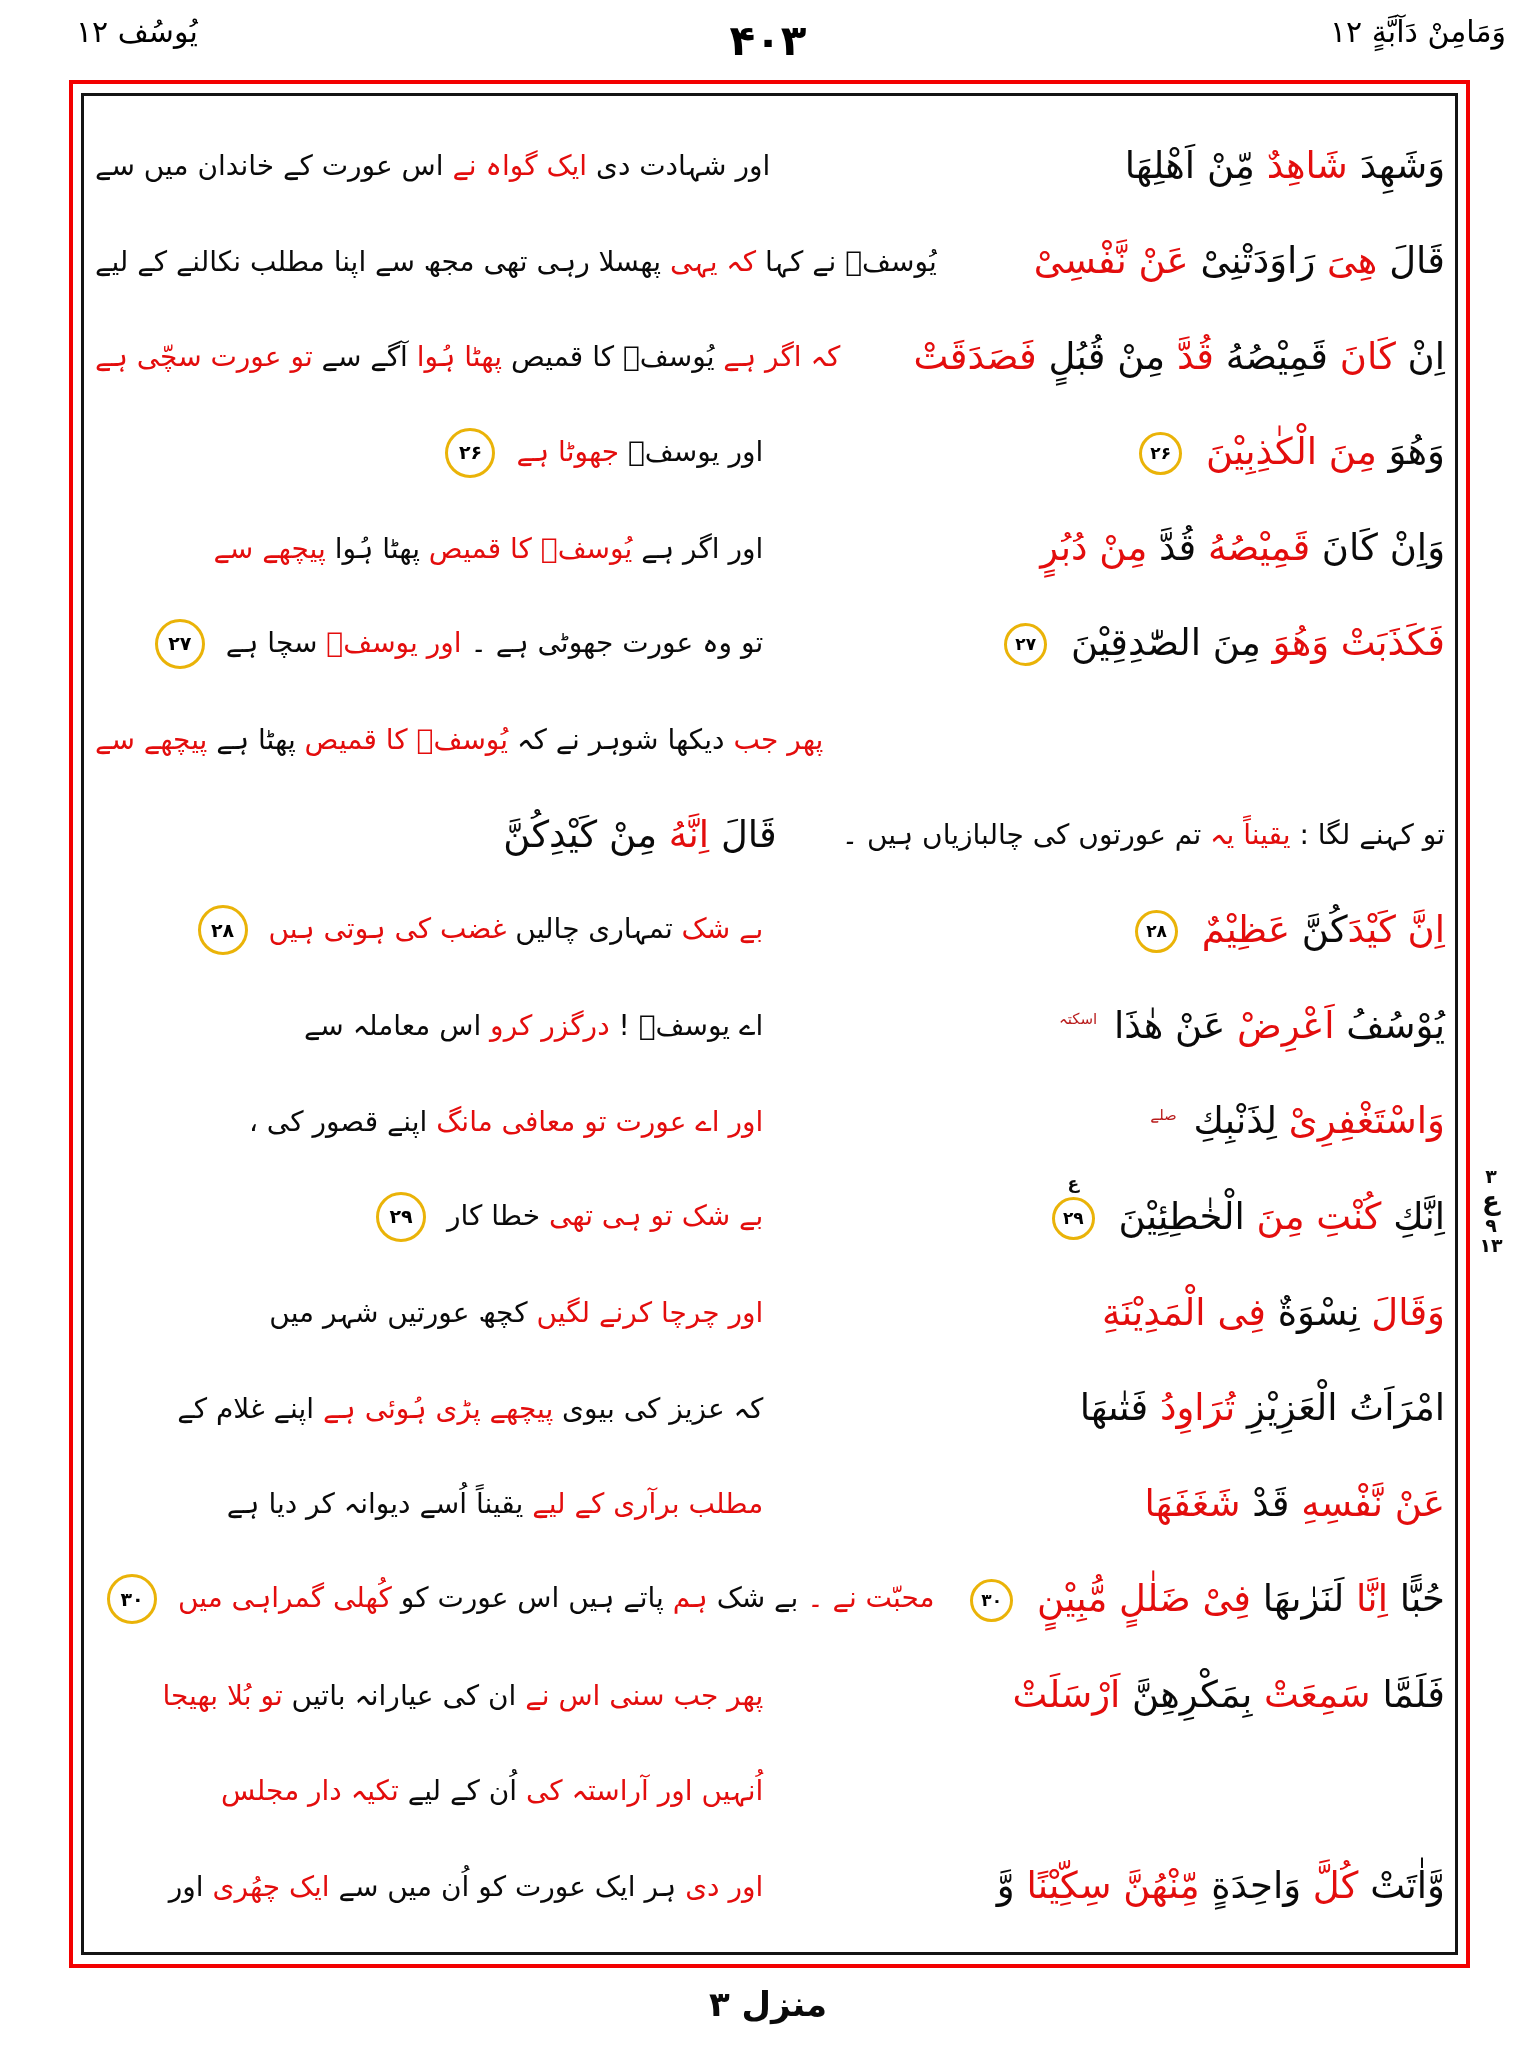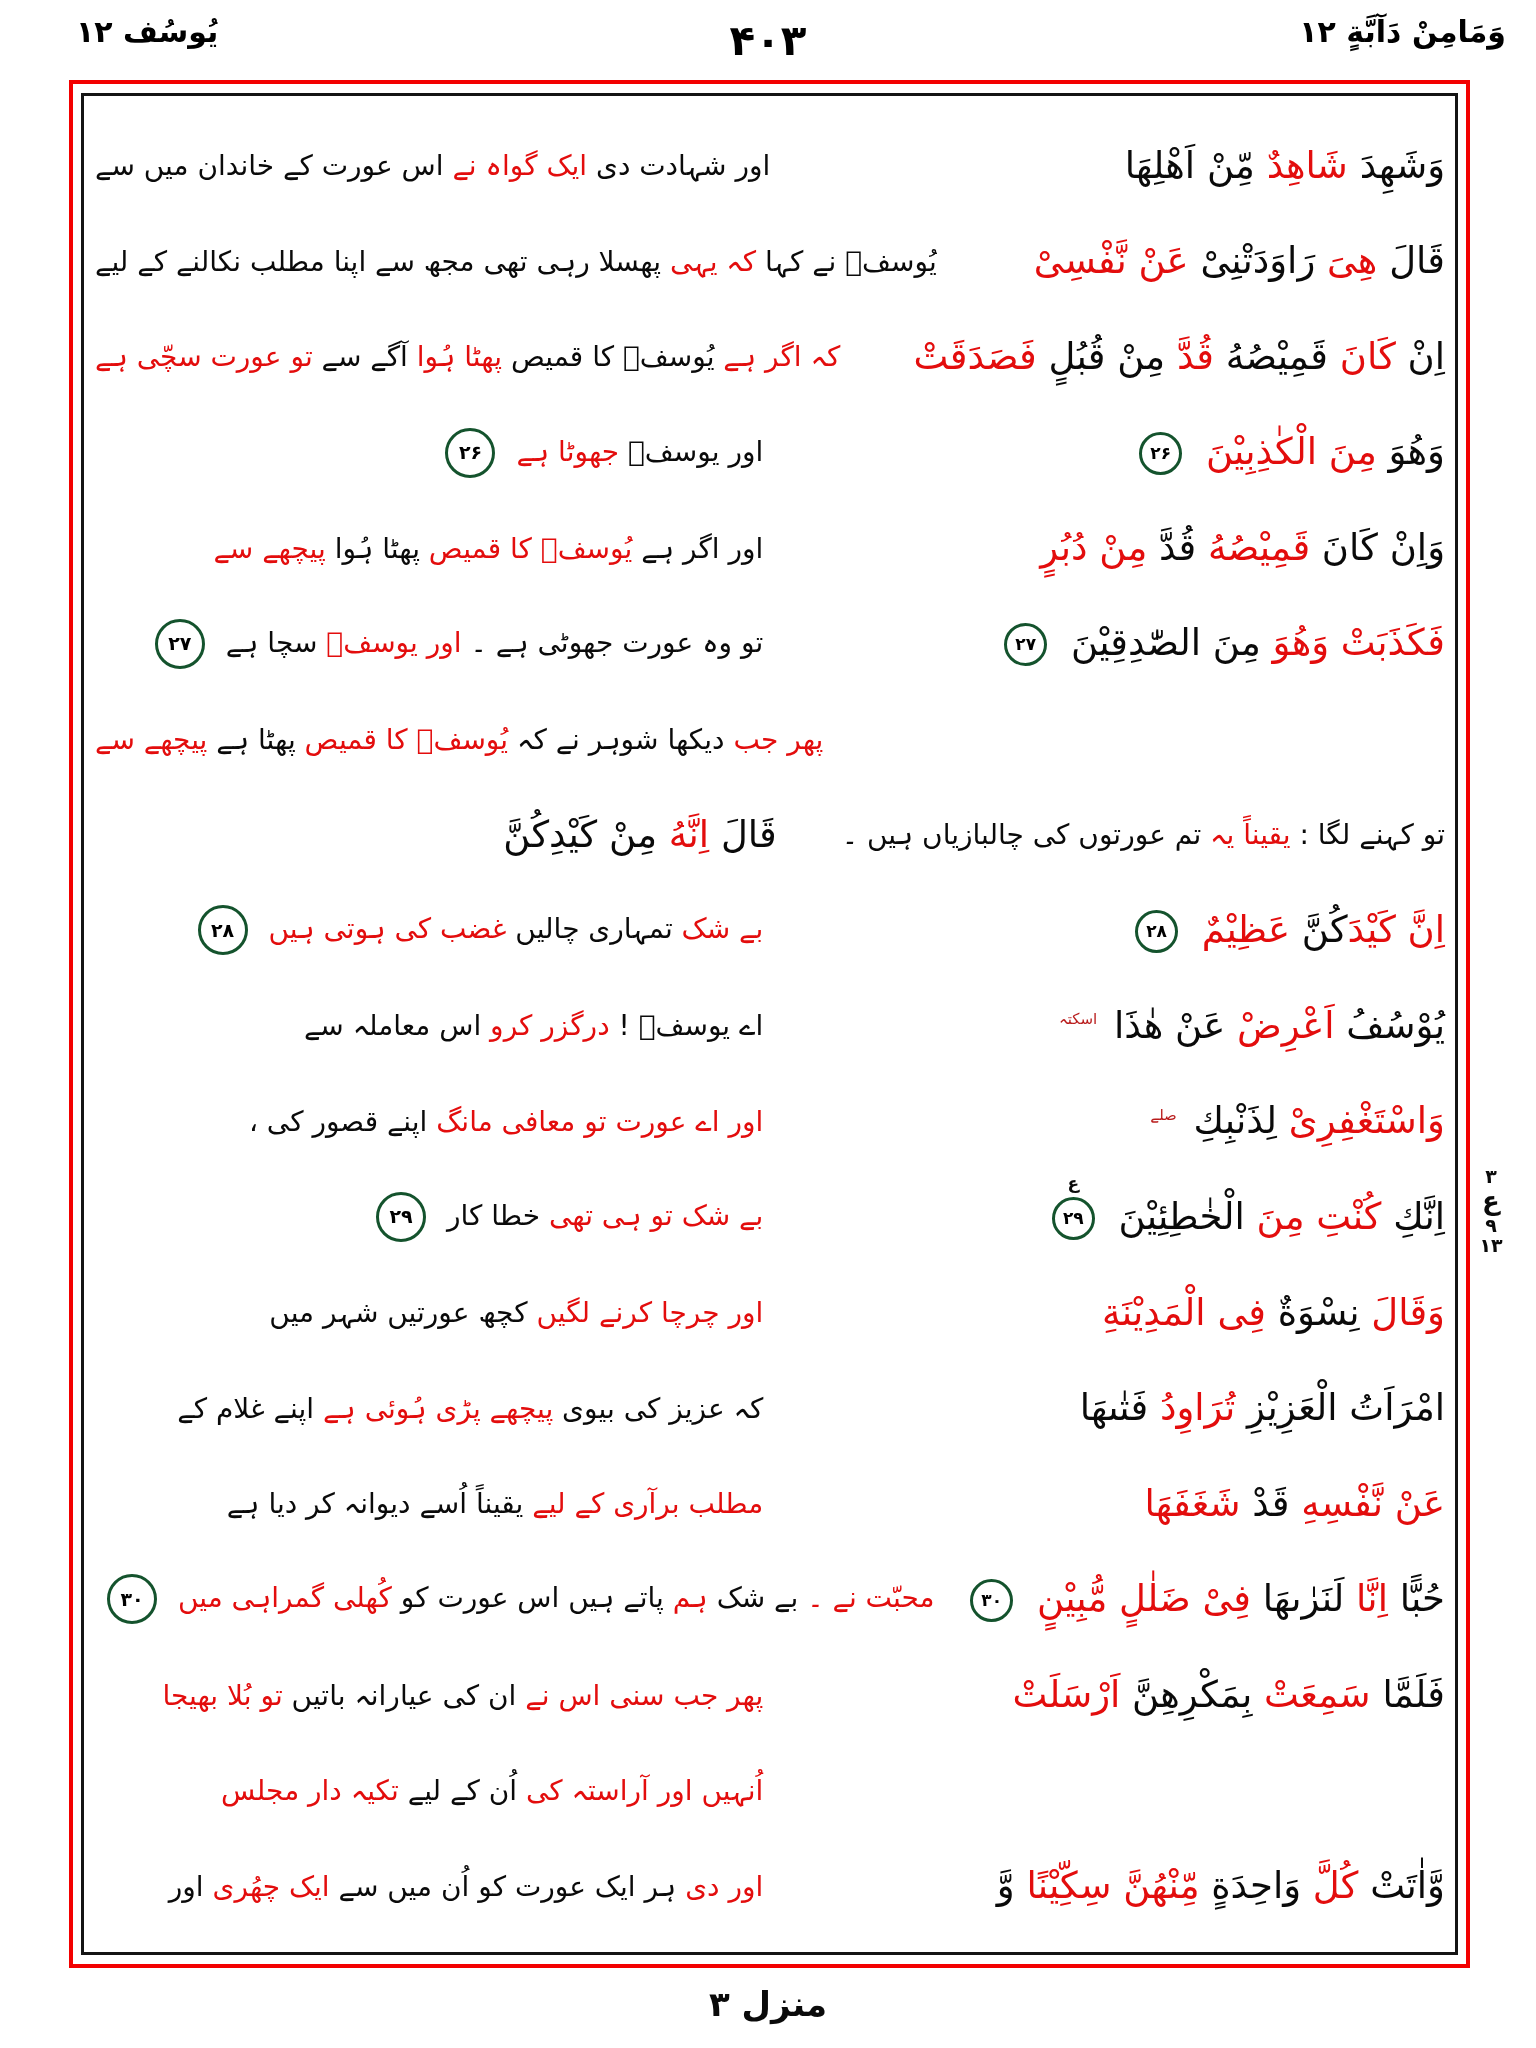--- a/index.html
+++ b/index.html
@@ -1,39 +1,39 @@
 <!DOCTYPE html>
 <html lang="ur" dir="rtl"><head>
 <meta charset="utf-8">
 <style>
   html,body{margin:0;padding:0;background:#ffffff;}
   .page{
     position:relative;width:1536px;height:2048px;background:#ffffff;
     font-family:"DejaVu Sans",sans-serif;color:#000;overflow:hidden;direction:rtl;
   }
   
-  .hdr-item{position:absolute;top:14px;font-size:30px;font-weight:bold;white-space:nowrap;direction:rtl;}
+  .hdr-item{position:absolute;top:14px;font-size:30px;font-weight:normal;white-space:nowrap;direction:rtl;}
   .hdr-right{right:30px;}
   .hdr-left{left:76px;}
   .hdr-center{left:50%;transform:translateX(-50%);top:16px;font-size:42px;font-weight:bold;}
   
   .frame-red{position:absolute;left:69px;top:80px;right:66px;bottom:80px;border:4px solid #f30000;}
   .frame-black{position:absolute;left:81px;top:93px;right:78px;bottom:93px;border:3px solid #141414;}
   
   .content{position:absolute;left:95px;top:118px;width:1350px;height:1816px;
     display:flex;flex-direction:column;}
   .row{flex:1;display:flex;align-items:center;direction:ltr;}
   .cell{direction:rtl;white-space:nowrap;}
   .cell.urdu{flex:0 0 49.5%;text-align:right;font-size:28px;line-height:1.25;}
   .cell.arabic{flex:1 1 auto;text-align:right;font-size:37px;line-height:1.2;}
   .red{color:#e30d0d;}
   .blk{color:#0a0a0a;}
   .sm{font-size:15px;vertical-align:super;margin:16px 5px;color:#b91c1c;}
   .ayah{display:inline-flex;align-items:center;justify-content:center;
-    border:3px solid #14532d;border-radius:50%;font-weight:bold;color:#000;
+    border:3px solid #eab308;border-radius:50%;font-weight:bold;color:#000;
     margin:0 12px;vertical-align:middle;direction:rtl;background:#fff;}
   .ayah.ur{width:44px;height:44px;font-size:19px;}
   .ayah.ar{width:37px;height:37px;font-size:17px;}
   .ayah-wrap{position:relative;display:inline-block;}
   .ayah-topmark{position:absolute;top:-22px;left:50%;transform:translateX(-50%);
     font-size:17px;font-weight:bold;color:#0a0a0a;}
   
   .margin-marker{position:absolute;right:26px;top:1166px;width:38px;text-align:center;
     font-size:19px;font-weight:bold;line-height:1.08;color:#0a0a0a;}
   .margin-marker .ain{font-size:26px;}

